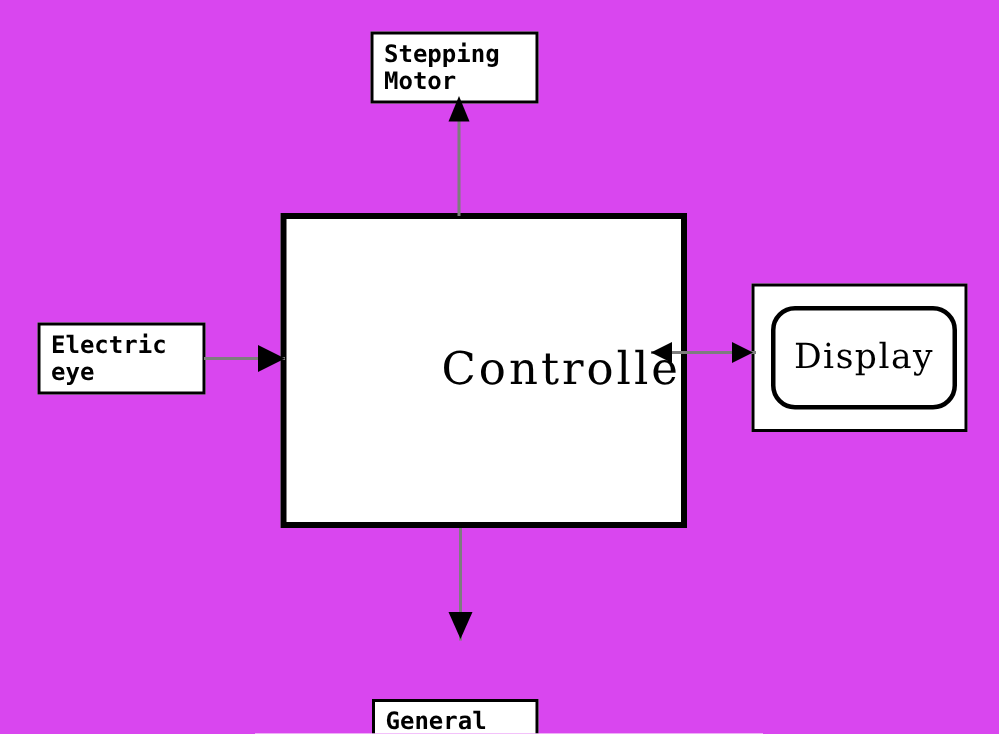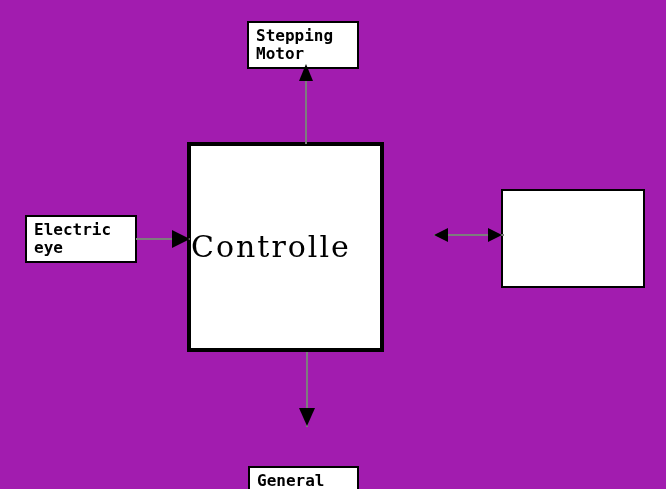--- a/index.html
+++ b/index.html
@@ -4,21 +4,21 @@
 <style>
   html, body {
     margin: 0;
     padding: 0;
     background: #ffffff;
   }
   #canvas {
     position: relative;
     width: 666px;
     height: 489px;
-    background: #a21caf;
+    background: #d946ef;
     overflow: hidden;
     font-family: "DejaVu Sans Mono", "Liberation Mono", monospace;
   }
 
   
   .node {
     position: absolute;
     box-sizing: border-box;
     background: #ffffff;
     display: flex;
@@ -65,24 +65,24 @@
     top: 425px;
     width: 111px;
     height: 48px;
     margin-top: 41px;
   }
 
   
   #node-controller {
     left: 187px;
     top: 142px;
-    width: 197px;
+    width: 271px;
     height: 210px;
     border: 4px solid #000000;
-    justify-content: flex-start;
+    justify-content: flex-end;
   }
   #node-controller .node-label {
     font-family: "DejaVu Serif", "Liberation Serif", serif;
     font-size: 30px;
     letter-spacing: 2px;
     font-weight: 400;
   }
 
   
   #node-display-outer {
@@ -184,20 +184,23 @@
   <div class="node" id="node-controller">
     <span class="node-label">Controlle</span>
   </div>
 
   <div class="node small-box" id="node-general-electric">
     <span class="node-label">General
 Electric</span>
   </div>
 
   <div class="node" id="node-display-outer"></div>
+  <div id="node-display-inner">
+    <span class="node-label">Display</span>
+  </div>
 
   <div class="edge-line v" id="edge-controller-motor-line"></div>
   <div class="arrowhead up" id="edge-controller-motor-head"></div>
 
   <div class="edge-line v" id="edge-controller-ge-line"></div>
   <div class="arrowhead down" id="edge-controller-ge-head"></div>
 
   <div class="edge-line h" id="edge-eye-controller-line"></div>
   <div class="arrowhead right" id="edge-eye-controller-head"></div>
 

